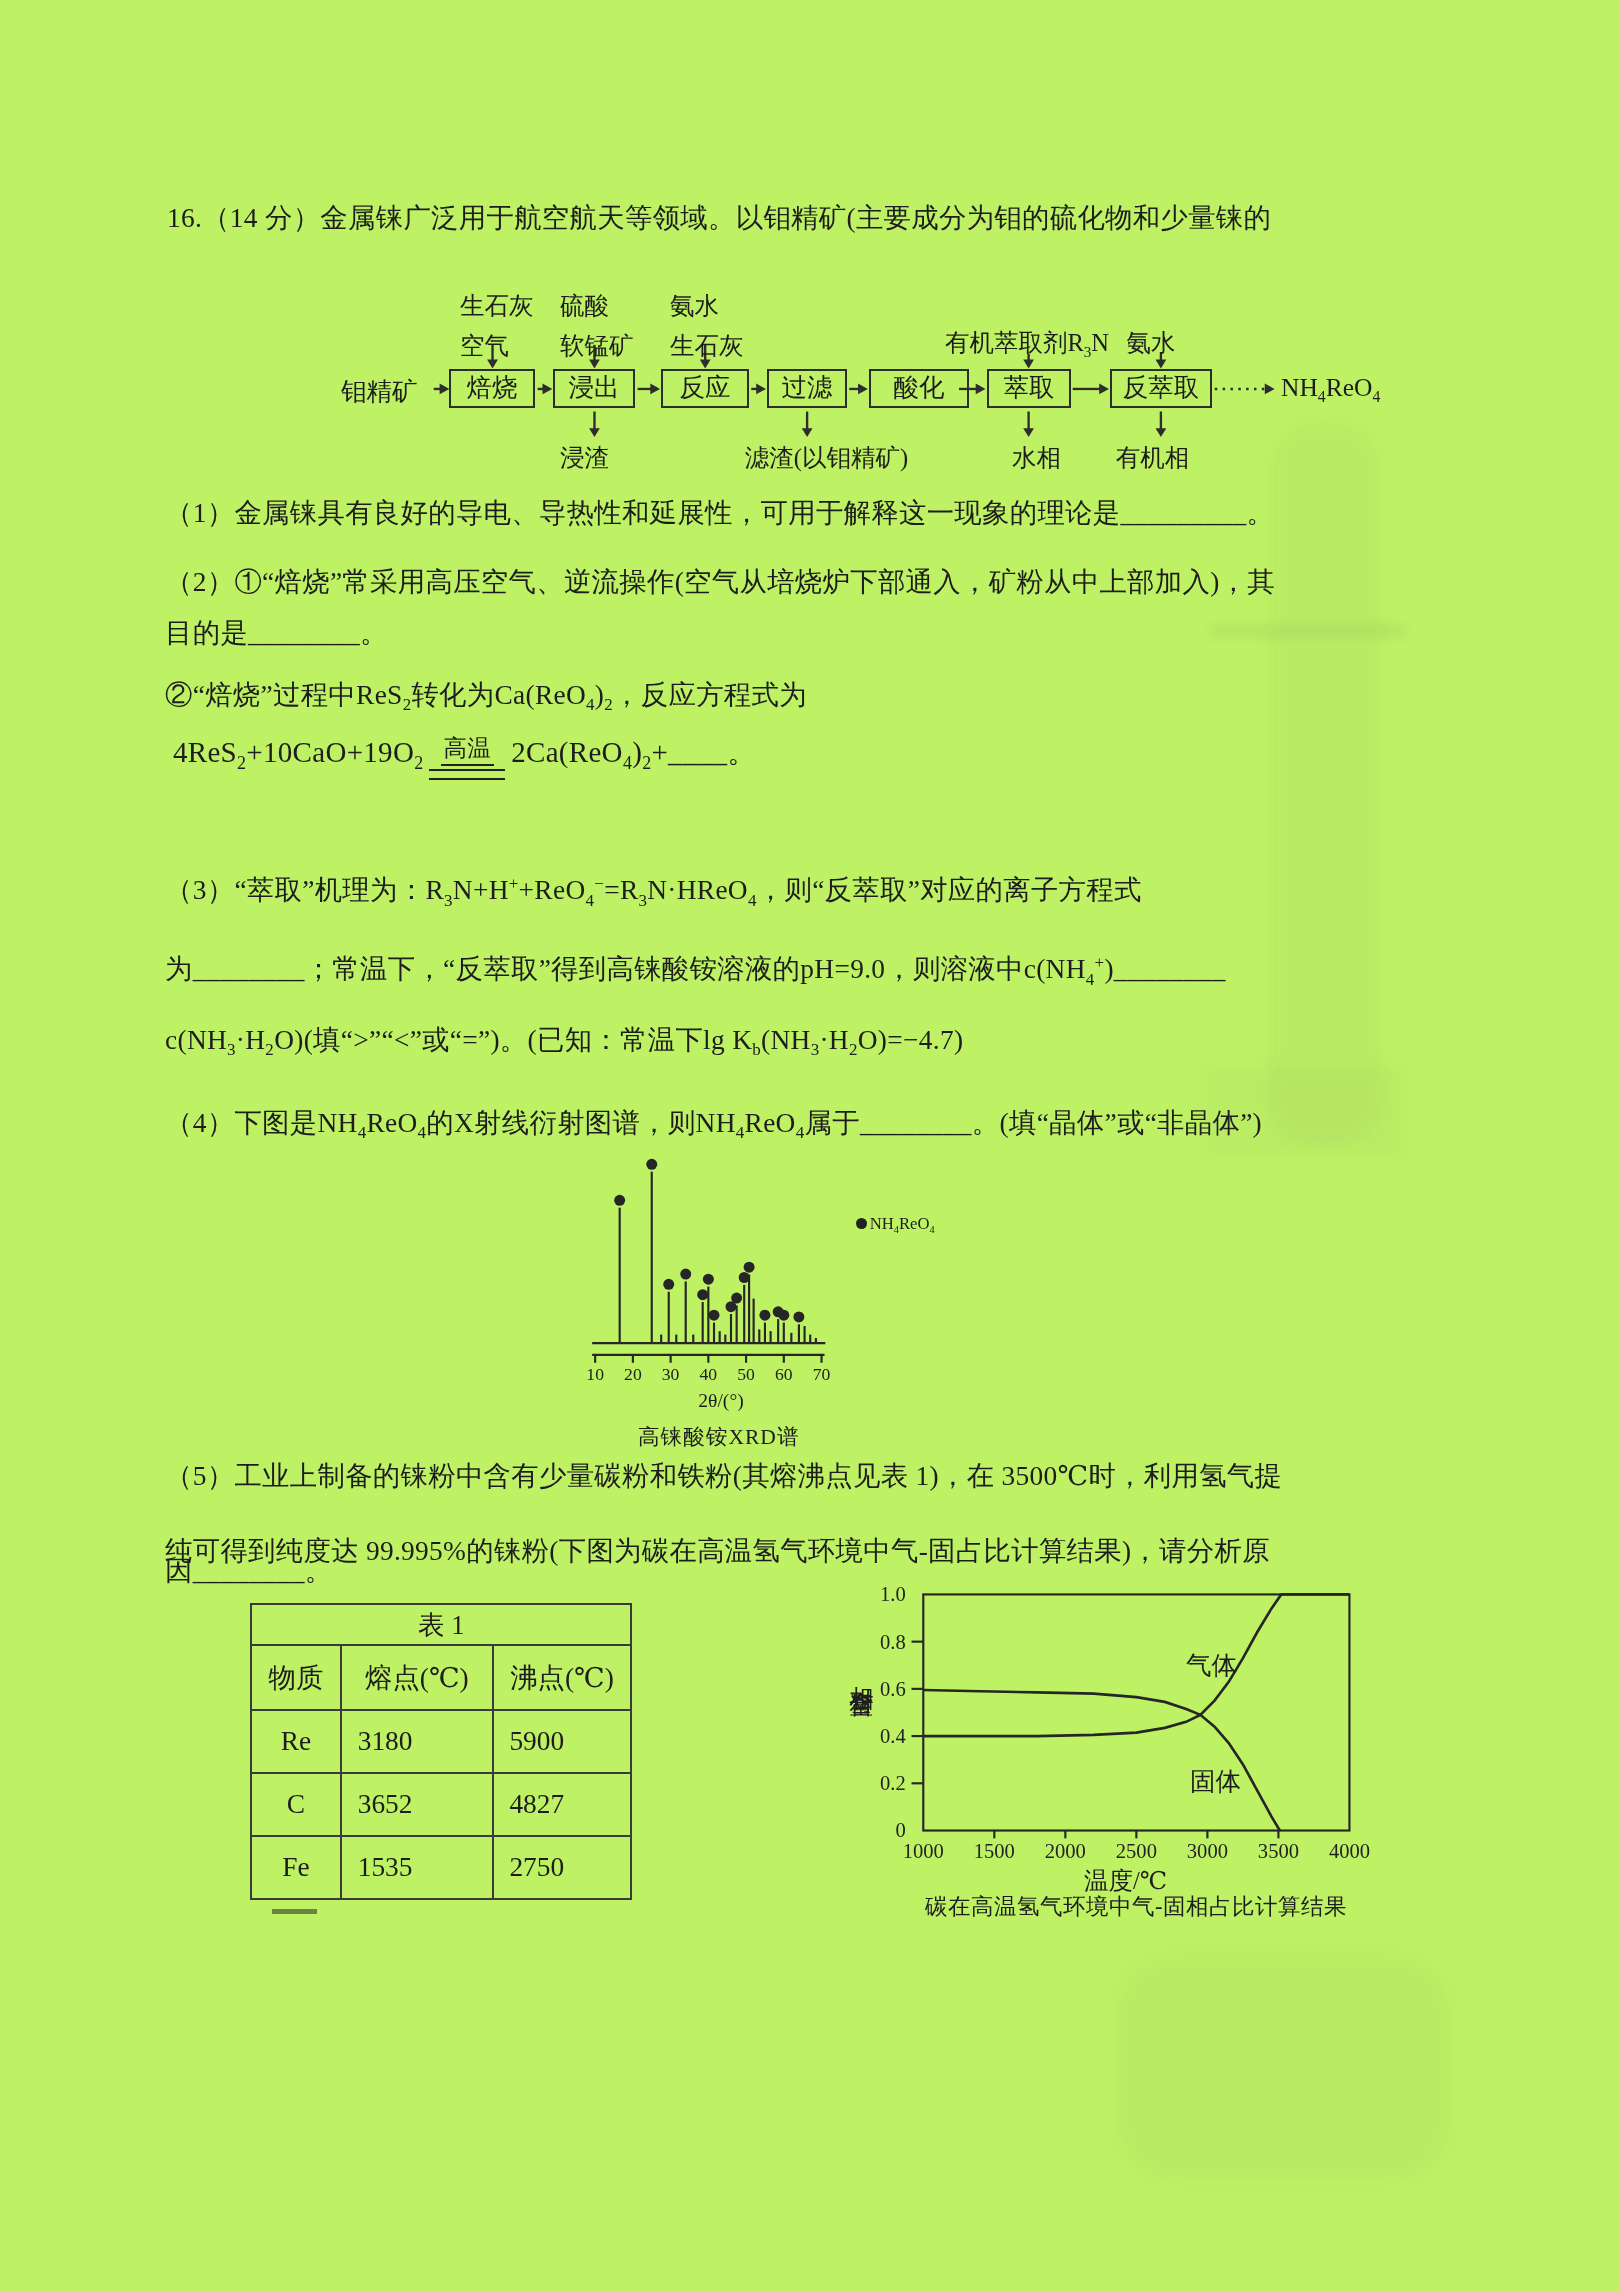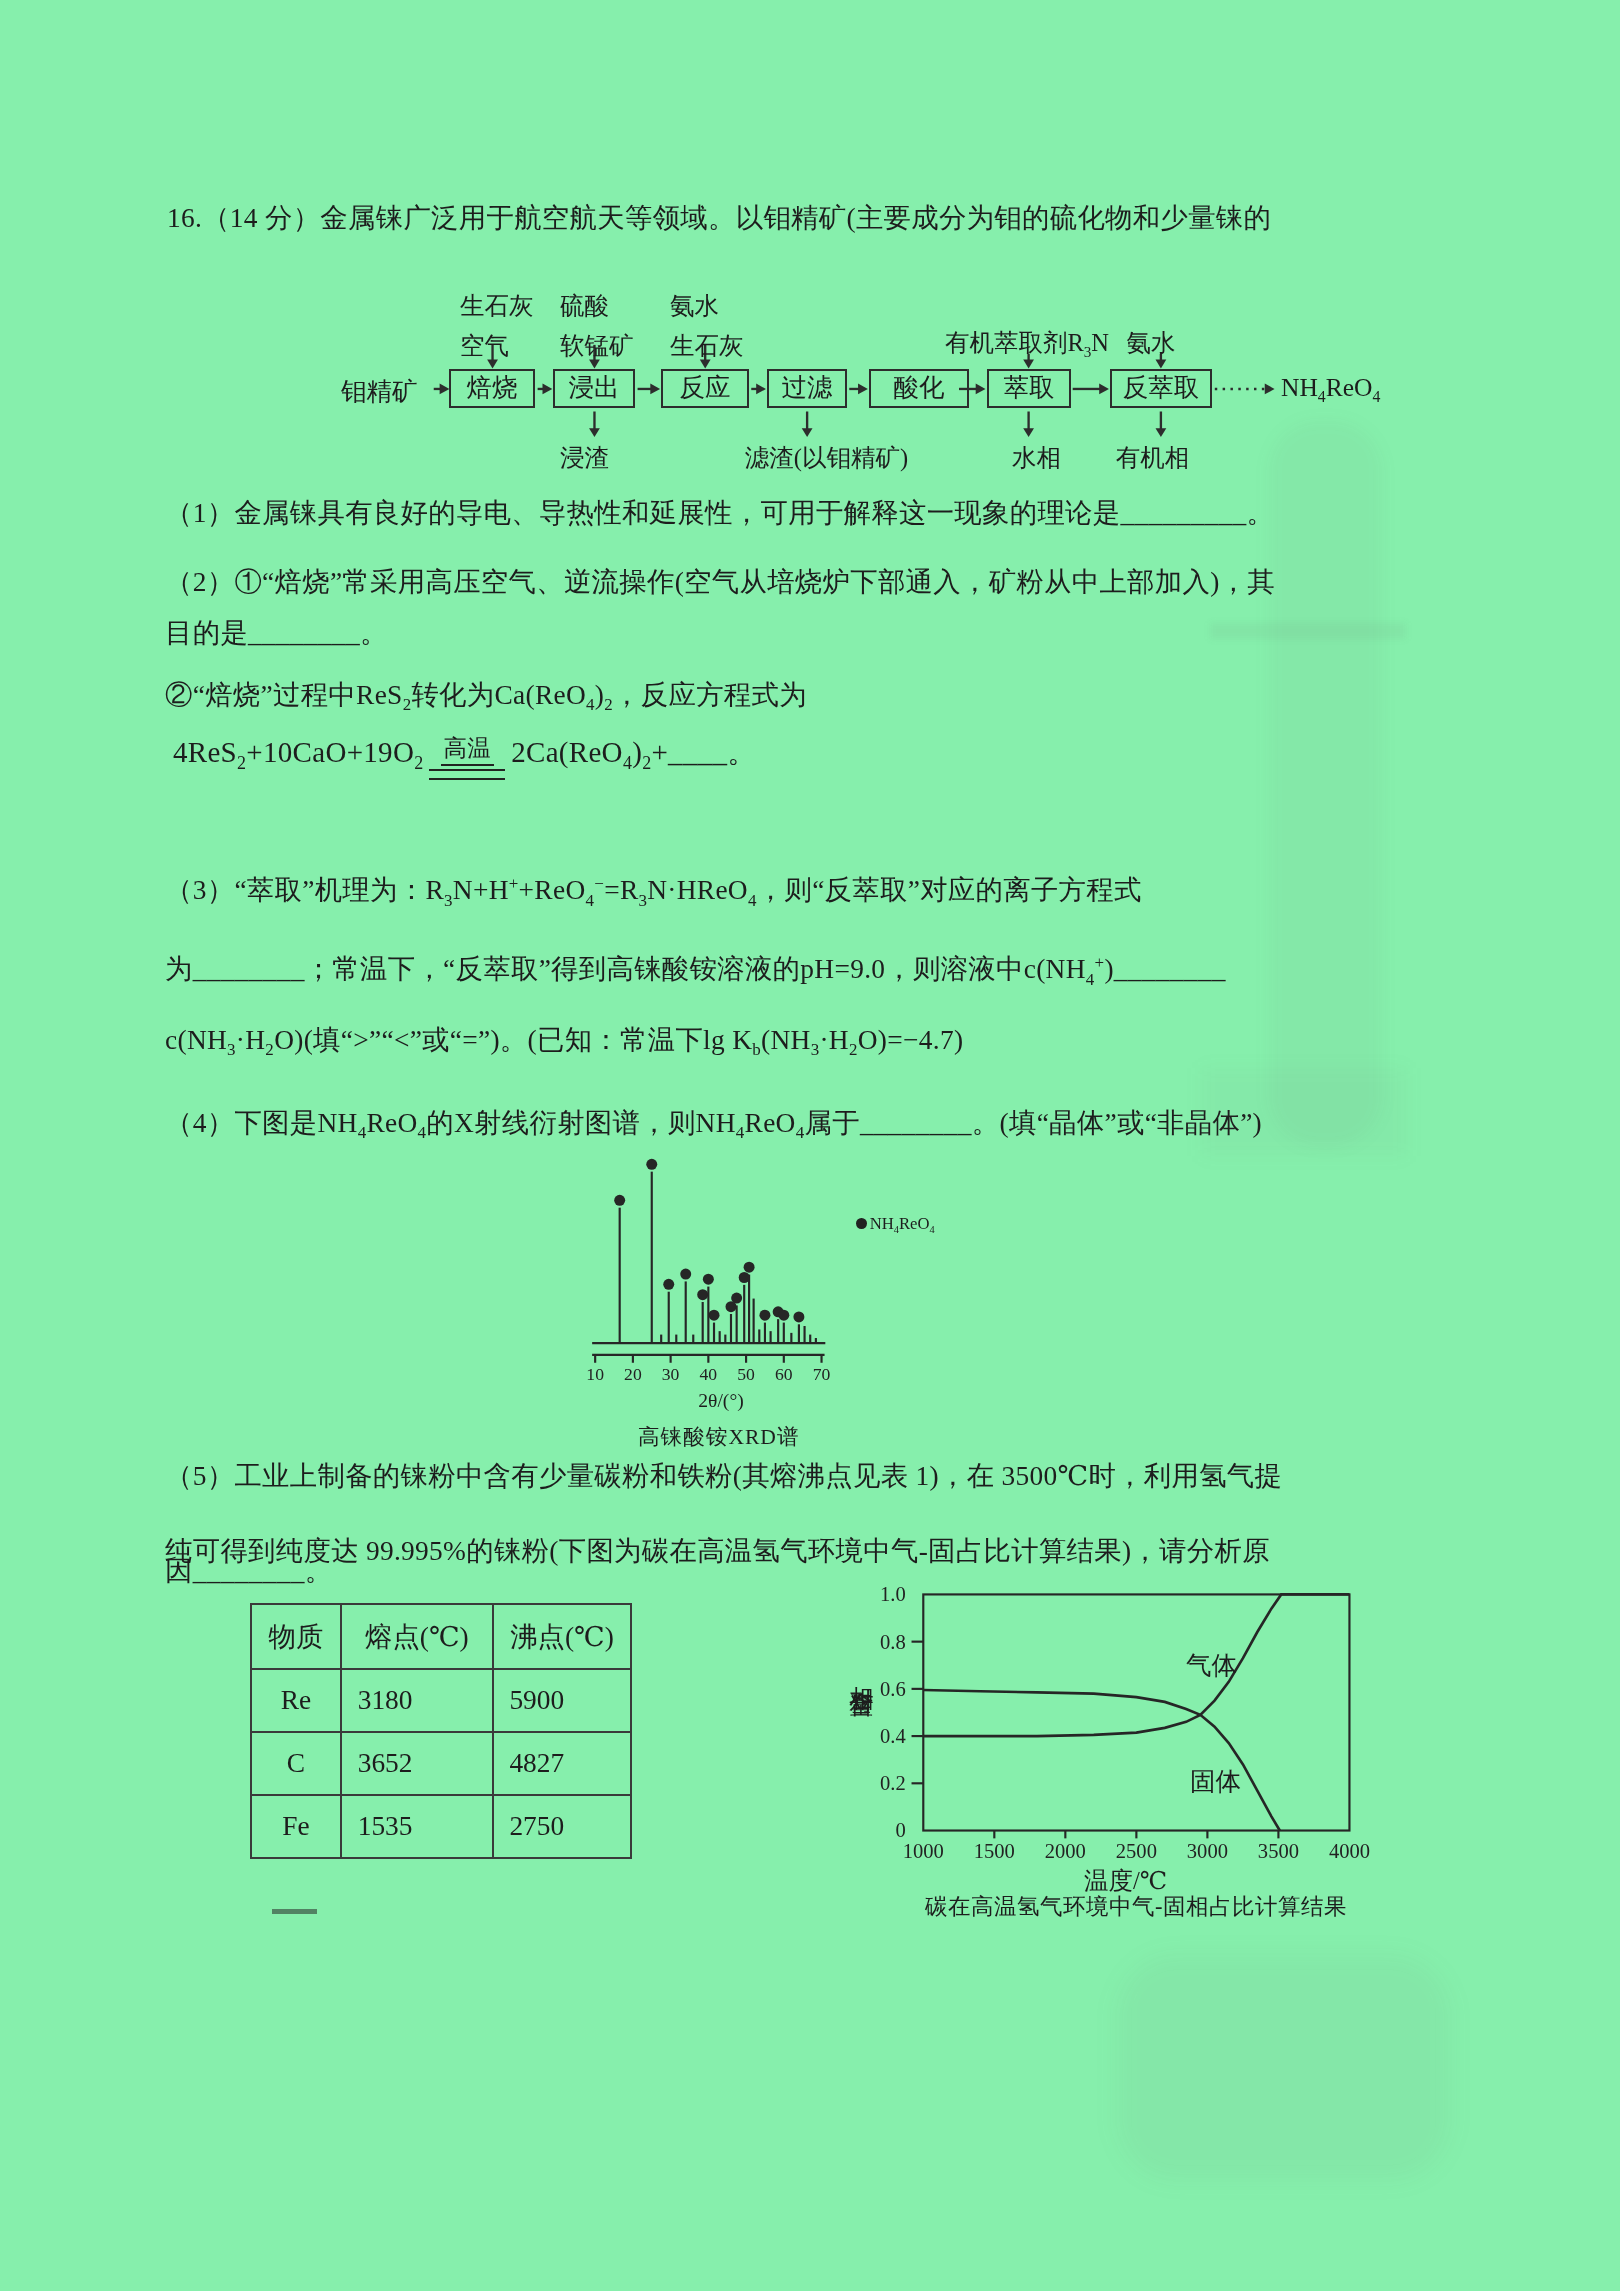--- a/index.html
+++ b/index.html
@@ -1,16 +1,16 @@
 <!DOCTYPE html>
 <html><head>
 <meta charset="utf-8">
 <style>
   html,body{margin:0;padding:0;background:#888;}
-  #page{position:relative;width:1620px;height:2292px;background:#86efac;overflow:hidden;
+  #page{position:relative;width:1620px;height:2292px;background:#bef264;overflow:hidden;
         font-family:"Liberation Serif","DejaVu Serif",serif;color:#1d1d1d;}
   .tline{position:absolute;font-size:27.4px;line-height:35px;white-space:nowrap;letter-spacing:0.3px;}
   sub{font-size:62%;}
   sup{font-size:62%;}
   
   #flow{position:absolute;left:225px;top:284px;width:1274px;height:206px;}
   #flow-svg{position:absolute;left:0;top:0;}
   .fbox{position:absolute;box-sizing:border-box;border:2.5px solid #2d2d2d;height:39px;
         text-align:center;font-size:25.5px;line-height:34px;}
   .fin{position:absolute;font-size:24.5px;line-height:40px;white-space:nowrap;}
@@ -209,20 +209,23 @@
   </div>
 
   <div class="tline" style="left:165px;top:1459px;">（5）工业上制备的铼粉中含有少量碳粉和铁粉(其熔沸点见表 1)，在 3500℃时，利用氢气提</div>
   <div class="tline" style="left:165px;top:1506px;margin-top:28px;">纯可得到纯度达 99.995%的铼粉(下图为碳在高温氢气环境中气-固占比计算结果)，请分析原</div>
   <div class="tline" style="left:165px;top:1554px;">因________。</div>
 
   <div id="tablewrap">
     <table id="mp-table">
         <tbody>
           <tr>
+            <td class="tcap" colspan="3">表 1</td>
+          </tr>
+          <tr>
             <th>物质</th>
             <th>熔点(℃)</th>
             <th>沸点(℃)</th>
           </tr>
           <tr>
             <td class="c0">Re</td>
             <td class="c1">3180</td>
             <td class="c2">5900</td>
           </tr>
           <tr>

